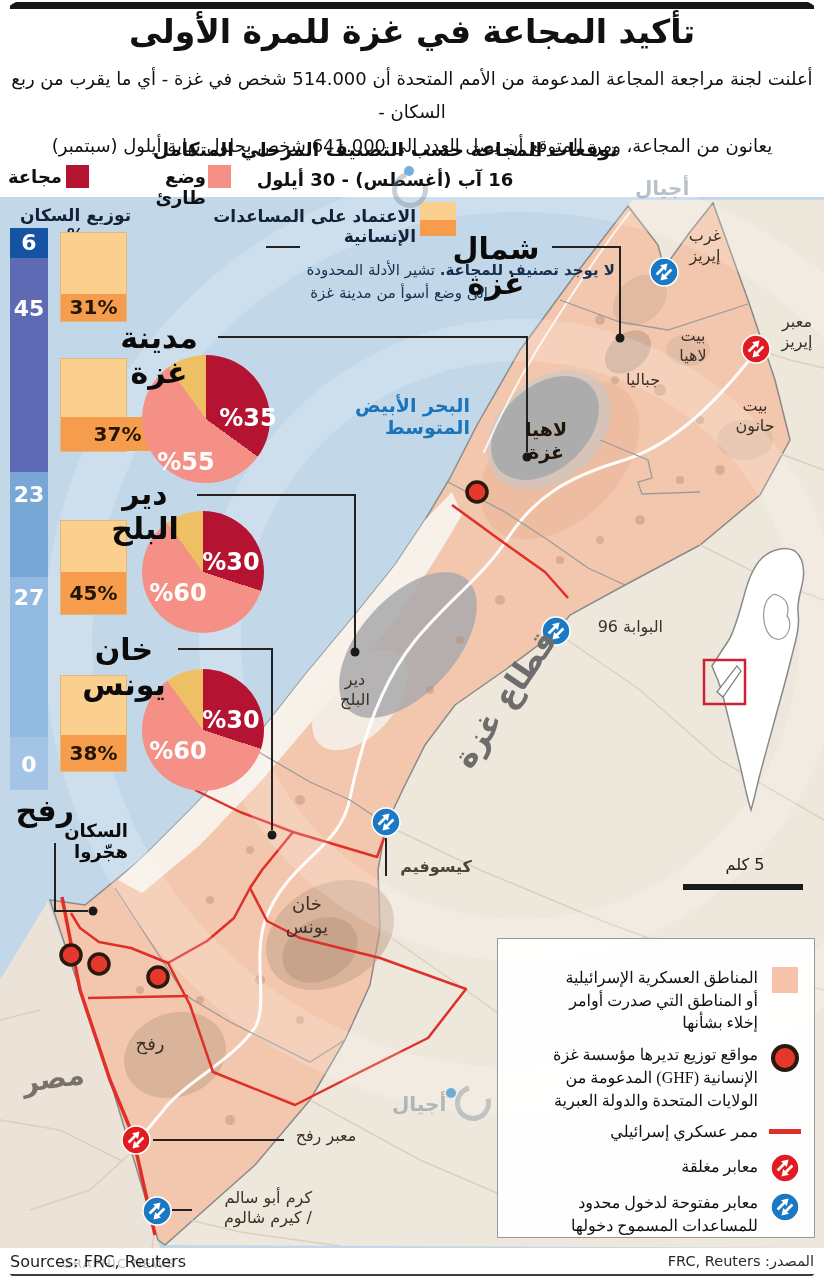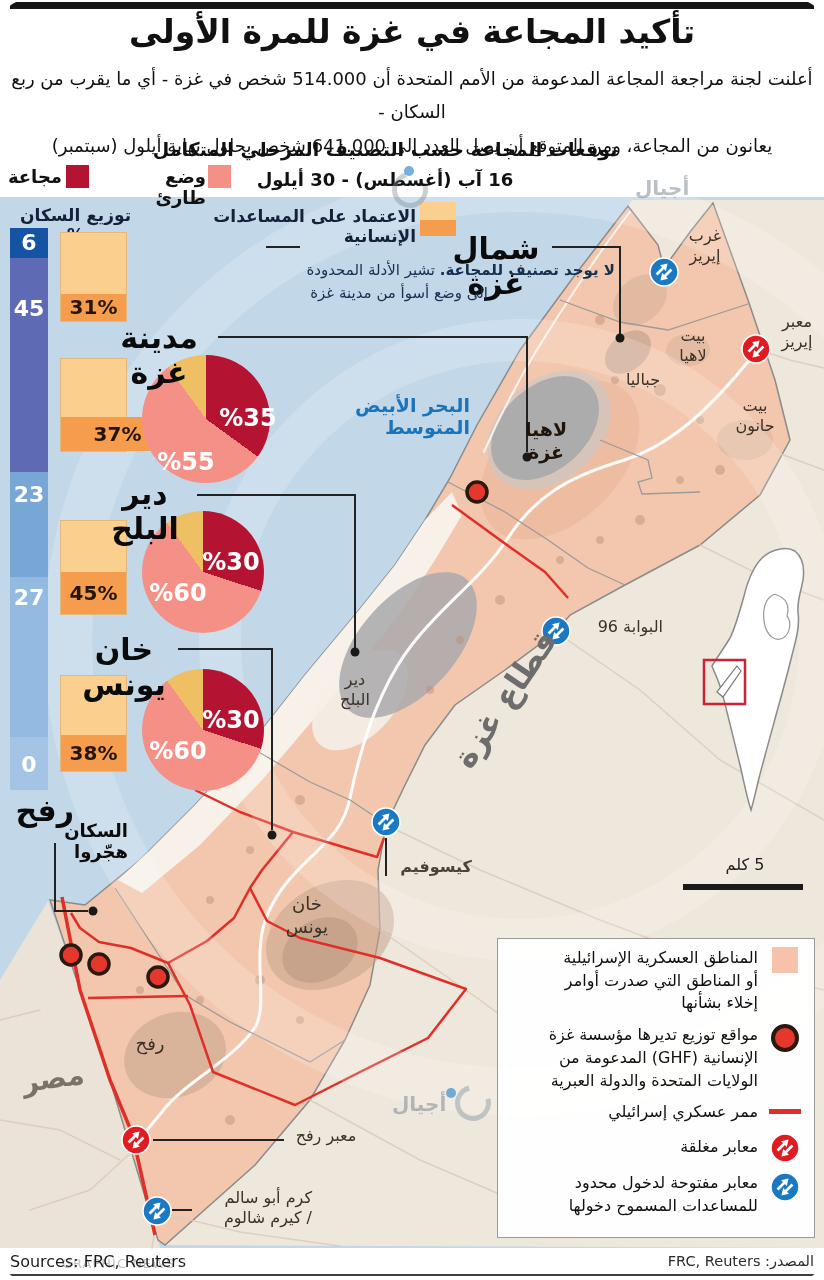--- a/index.html
+++ b/index.html
@@ -25,22 +25,22 @@
   .pielbl{font-size:24px;font-weight:bold;color:#fff;text-align:center;}
   .regname{font-size:30px;font-weight:bold;color:#0b0b0b;text-align:center;}
   .note1{font-size:15px;color:#16304f;text-align:right;}
   .note-b{font-weight:bold;}
   .maplbl{font-size:16px;color:#3a3127;text-align:center;line-height:1.25;}
   .maplbl-b{font-size:19px;font-weight:bold;color:#201409;text-align:center;line-height:1.2;}
   .sealbl{font-size:19px;font-weight:bold;color:#1b74b9;}
   .striplbl{font-size:32px;font-weight:bold;color:#6d6d6d;letter-spacing:2px;text-align:center;}
   .egyptlbl{font-size:28px;font-weight:bold;color:#7a7268;}
   .legend-box{left:497px;top:938px;width:318px;height:300px;background:rgba(255,255,255,0.96);
-              border:1px solid #999;box-sizing:border-box;padding:8px 12px 8px 8px;
-              display:flex;flex-direction:column;gap:9px;direction:rtl;}
+              border:1px solid #999;box-sizing:border-box;padding:28px 12px 8px 8px;
+              display:flex;flex-direction:column;gap:9px;direction:rtl;font-family:Liberation Serif, serif;}
   .lrow{display:flex;gap:10px;align-items:flex-start;}
   .licon{width:34px;flex:0 0 34px;display:flex;justify-content:center;}
   .ltxt{font-size:16px;color:#101010;line-height:1.42;text-align:right;}
   .ghf-dot{width:20px;height:20px;border-radius:50%;background:#e5372b;border:4px solid #2a190f;}
   .mil-sq{width:26px;height:26px;background:#f6c3aa;}
   .corr{width:32px;height:5px;background:#e02f28;margin-top:8px;}
   .foot-en{font-size:16px;color:#1c1c1c;}
   .foot-ar{font-size:14.5px;color:#2a2a2a;}
   .ghost{color:rgba(95,85,72,0.38);font-size:13px;letter-spacing:1px;}
   .wm-txt{font-size:20px;font-weight:bold;color:rgba(115,130,142,0.50);}

